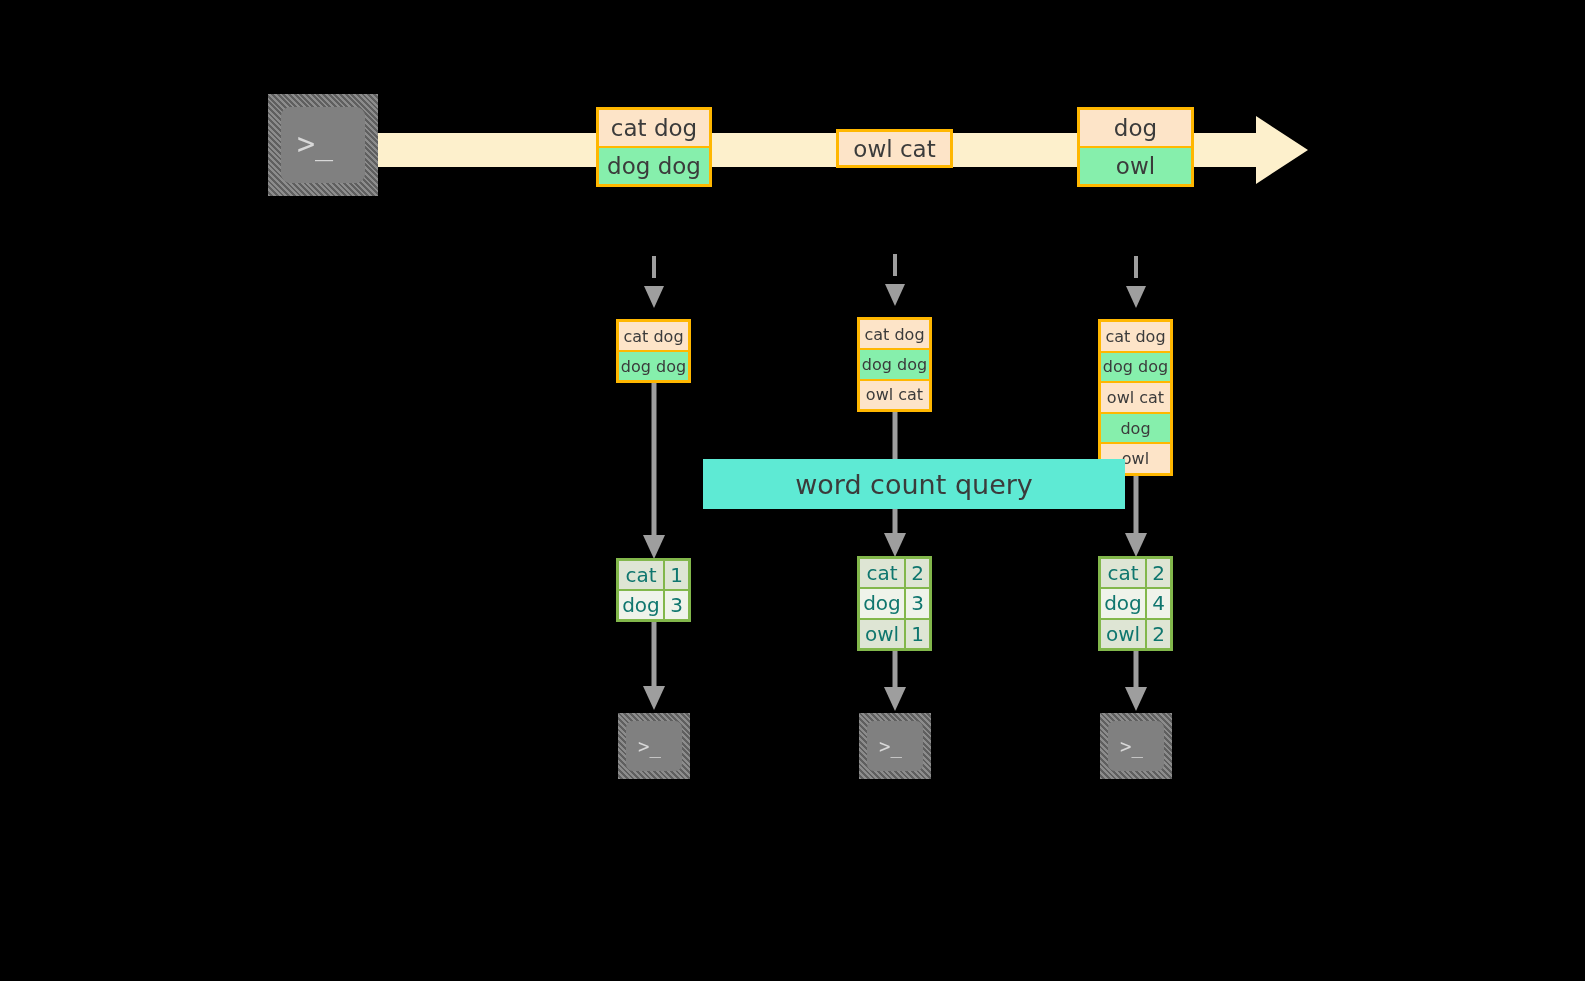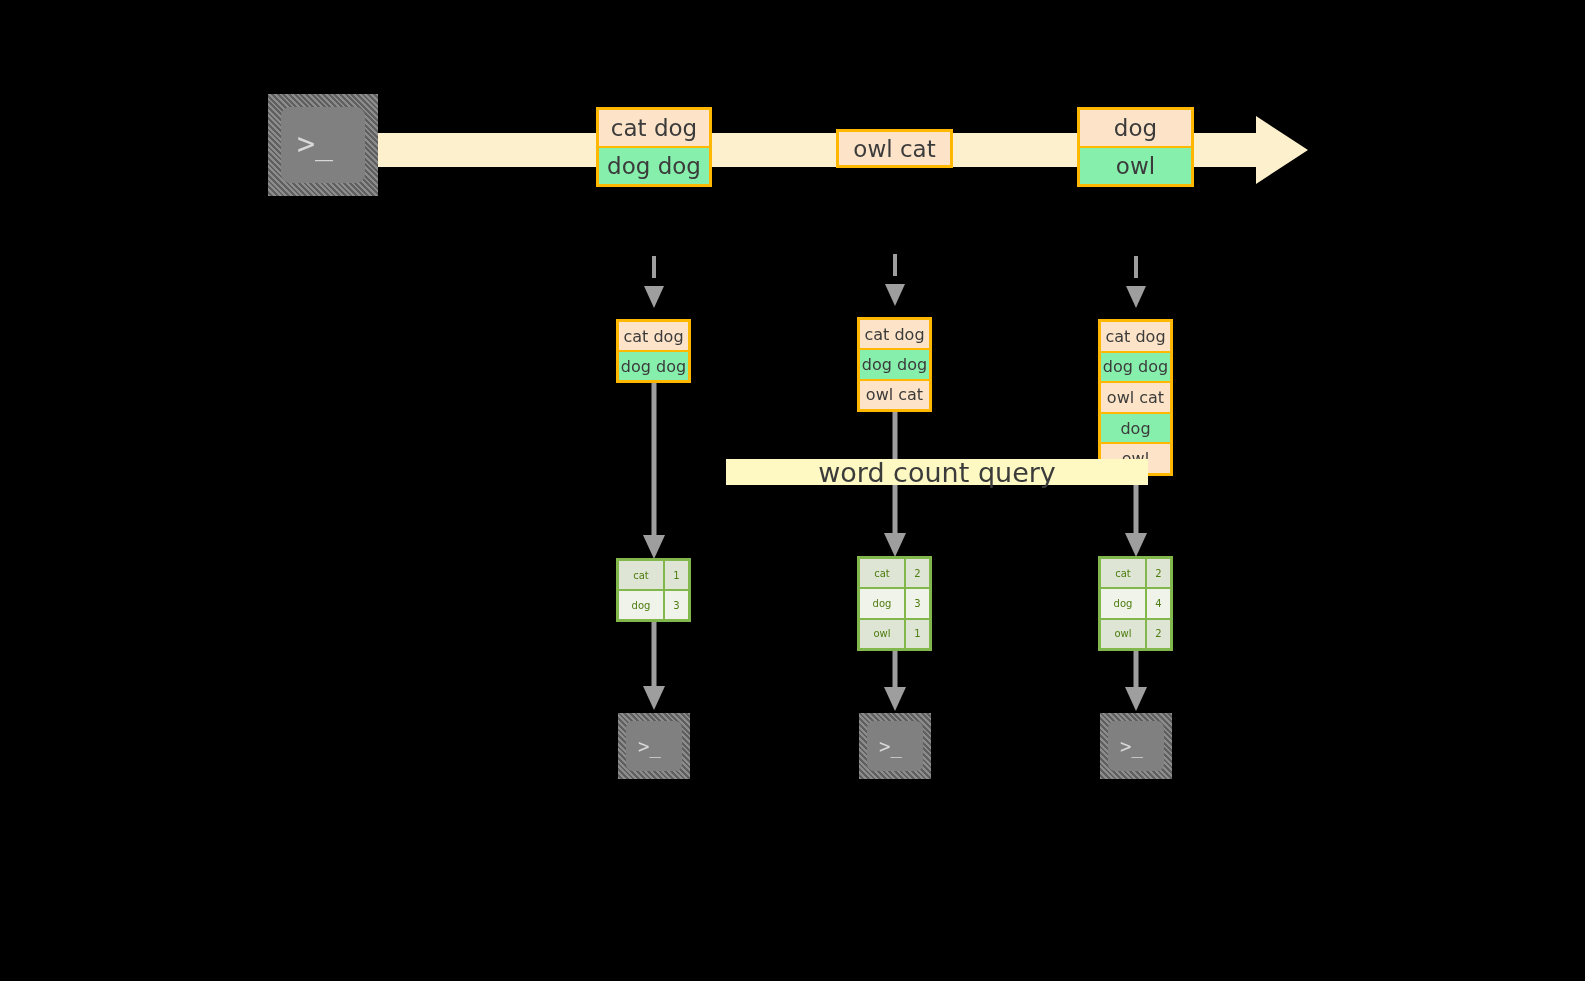--- a/index.html
+++ b/index.html
@@ -105,45 +105,45 @@
   }
   .grow {
     flex: 1 1 auto;
     display: flex;
     gap: 2px;
   }
   .gcell {
     display: flex;
     align-items: center;
     justify-content: center;
-    color: #4d7c0f;
+    color: #0f766e;
     font-family: "DejaVu Sans", sans-serif;
-    font-size: 10px;
+    font-size: 20px;
   }
   .gcell.word { flex: 0 0 44px; }
   .gcell.count { flex: 1 1 auto; }
   .grow.dark .gcell { background: #dee5d4; }
   .grow.light .gcell { background: #eff3ea; }
 
   .gtable.g1 { left: 616px; top: 558px; width: 75px; height: 64px; }
   .gtable.g2 { left: 857px; top: 556px; width: 75px; height: 95px; }
   .gtable.g3 { left: 1098px; top: 556px; width: 75px; height: 95px; }
 
   
   .garrow { position: absolute; }
   .garrow svg { display: block; }
 
   
   .qlabel {
     position: absolute;
-    left: 726px;
+    left: 703px;
     top: 459px;
     width: 422px;
-    height: 26px;
-    background: #fef9c3;
+    height: 50px;
+    background: #5eead4;
     display: flex;
     align-items: center;
     justify-content: center;
     color: #3b3b3b;
     font-family: "DejaVu Sans", sans-serif;
     font-size: 27px;
     white-space: nowrap;
   }
 </style>
 </head>

